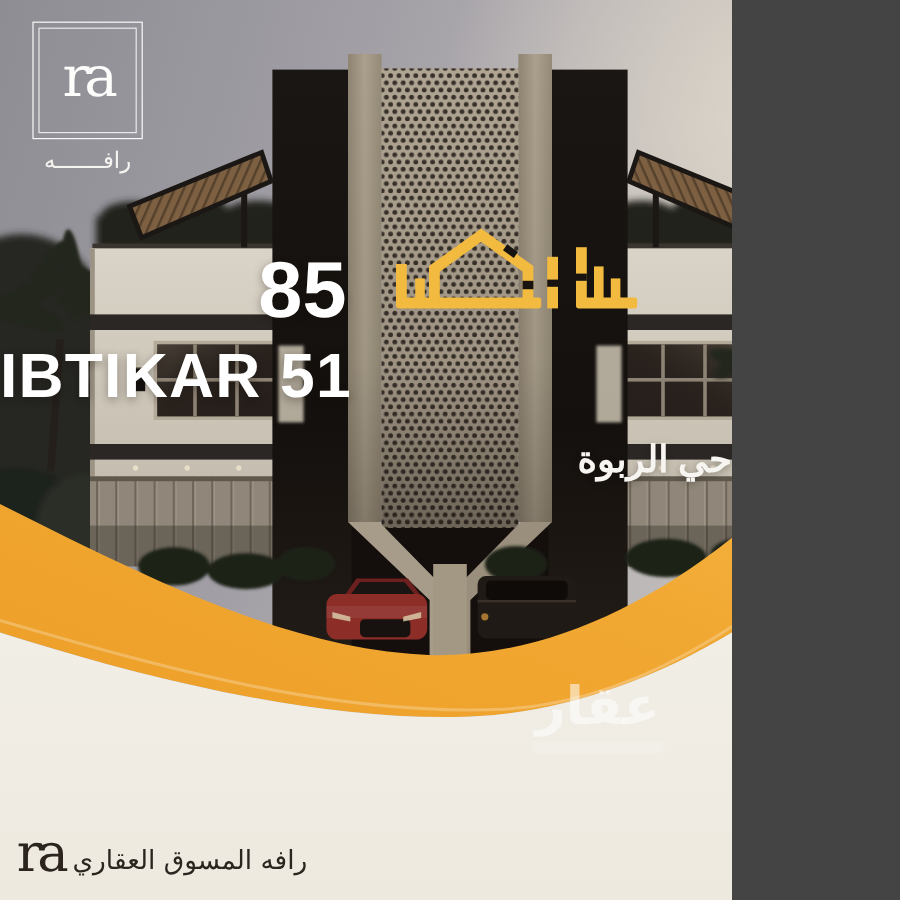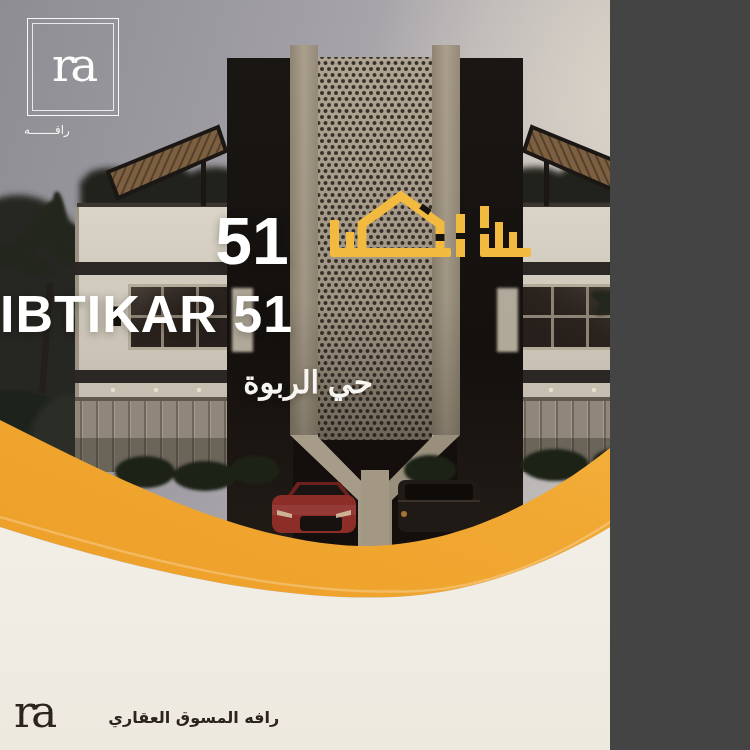--- a/index.html
+++ b/index.html
@@ -19,38 +19,38 @@
     position:absolute;left:27px;top:18px;width:92px;height:98px;z-index:6;
     border:1.5px solid rgba(255,255,255,0.95);box-sizing:border-box;
     display:flex;align-items:center;justify-content:center;
   }
   .brand-box::after{content:"";position:absolute;inset:4px;border:1px solid rgba(255,255,255,0.8);}
   .brand-mark{
     font-family:"DejaVu Serif",serif;font-size:47px;color:#fdfdfc;
     letter-spacing:-0.09em;line-height:1;padding-bottom:6px;
   }
   .brand-name-ar{
-    position:absolute;left:24px;top:123px;width:98px;z-index:6;text-align:left;
-    font-family:"DejaVu Sans",sans-serif;font-size:12px;color:#f6f4f0;letter-spacing:0.5px;
+    position:absolute;left:24px;top:123px;width:98px;z-index:6;text-align:center;
+    font-family:"DejaVu Sans",sans-serif;font-size:19px;color:#f6f4f0;letter-spacing:0.5px;
   }
   
   .unit-number{
     position:absolute;left:192px;top:208px;width:120px;z-index:4;text-align:center;
     font-size:66px;font-weight:800;color:#ffffff;line-height:1;
     text-shadow:0 2px 8px rgba(20,15,10,0.35);
   }
   .calligraphy{position:absolute;left:328px;top:184px;z-index:4;}
   .project-name{
     position:absolute;left:0;right:4px;top:288px;z-index:4;text-align:left;
     font-size:52px;font-weight:800;color:#ffffff;letter-spacing:1px;line-height:1;
     text-shadow:0 2px 8px rgba(20,15,10,0.35);
   }
   .district{
-    position:absolute;left:6px;right:0;top:364px;z-index:4;text-align:center;
-    font-family:Liberation Sans, sans-serif;font-size:31px;font-weight:bold;color:#f7f5f1;
+    position:absolute;left:6px;right:0;top:364px;z-index:4;text-align:right;
+    font-family:Liberation Serif, serif;font-size:31px;font-weight:bold;color:#f7f5f1;
     text-shadow:0 2px 6px rgba(20,15,10,0.3);
   }
   
   .watermark{position:absolute;left:418px;top:565px;z-index:6;width:160px;text-align:center;}
   .watermark .wm-text{
     font-family:"DejaVu Sans",sans-serif;font-size:44px;font-weight:bold;
     color:rgba(255,255,255,0.55);line-height:1.1;filter:blur(0.4px);
   }
   .watermark .wm-sub{
     margin:4px auto 0;width:112px;height:11px;border-radius:5px;
@@ -58,22 +58,22 @@
   }
   
   .footer{
     position:absolute;left:14px;top:690px;z-index:6;display:flex;align-items:center;gap:7px;
   }
   .footer .footer-mark{
     font-family:"DejaVu Serif",serif;font-size:44px;color:var(--text-dark,#2c251f);
     letter-spacing:-0.09em;line-height:1;
   }
   .footer .footer-tagline{
-    direction:rtl;font-family:"DejaVu Sans",sans-serif;font-size:16px;font-weight:bold;
-    color:var(--text-dark,#2c251f);padding-top:10px;margin-left:48px;
+    direction:rtl;font-family:"DejaVu Sans",sans-serif;font-size:22px;font-weight:normal;
+    color:var(--text-dark,#2c251f);padding-top:10px;
   }
 </style>
 </head>
 <body>
 
 <div class="canvas">
 
   <div class="sky-glow"></div>
 
   <svg class="scene" width="750" height="750" viewBox="0 0 750 750">
@@ -240,21 +240,21 @@
       <ellipse cx="715" cy="430" rx="55" ry="45"></ellipse>
       <ellipse cx="748" cy="330" rx="40" ry="55" fill="#2a2c24"></ellipse>
     </g>
   </svg>
 
   <div class="brand-box">
     <span class="brand-mark">ra</span>
   </div>
   <div class="brand-name-ar">رافـــــــه</div>
 
-  <div class="unit-number">51</div>
+  <div class="unit-number">85</div>
 
   <svg class="calligraphy" width="205" height="88" viewBox="0 0 205 88">
     <g fill="var(--gold,#F2BA3E)">
       <rect x="2" y="64" width="121" height="9" rx="2"></rect>
       <rect x="2" y="36" width="9" height="33"></rect>
       <rect x="18" y="48" width="8" height="22"></rect>
       <rect x="128" y="30" width="9" height="43"></rect>
       <rect x="152" y="64" width="51" height="9" rx="2"></rect>
       <rect x="152" y="22" width="9" height="48"></rect>
       <rect x="167" y="38" width="8" height="32"></rect>
@@ -282,19 +282,23 @@
       <linearGradient id="creamGrad" x1="0" y1="0" x2="0" y2="1">
         <stop offset="0" stop-color="#F4F1EA"></stop>
           <stop offset="1" stop-color="#EDE9DF"></stop>
       </linearGradient>
     </defs>
     <path d="M0,420 C120,480 240,542 360,546 C490,548 630,462 750,300 L750,414 C640,528 520,586 410,596 C280,606 120,565 0,527 Z" fill="url(#swooshGrad)"></path>
     <path d="M0,517 C140,558 280,597 420,591 C545,584 655,500 748,405" fill="none" stroke="rgba(255,255,255,0.25)" stroke-width="2.5"></path>
     <path d="M0,527 C120,565 280,606 410,596 C520,586 640,528 750,414 L750,750 L0,750 Z" fill="url(#creamGrad)"></path>
   </svg>
 
+  <div class="watermark">
+    <div class="wm-text">عقار</div>
+    <div class="wm-sub"></div>
+  </div>
 
   <div class="footer">
     <span class="footer-mark">ra</span>
     <span class="footer-tagline">رافه المسوق العقاري</span>
   </div>
 
 </div>
 
 </body></html>

